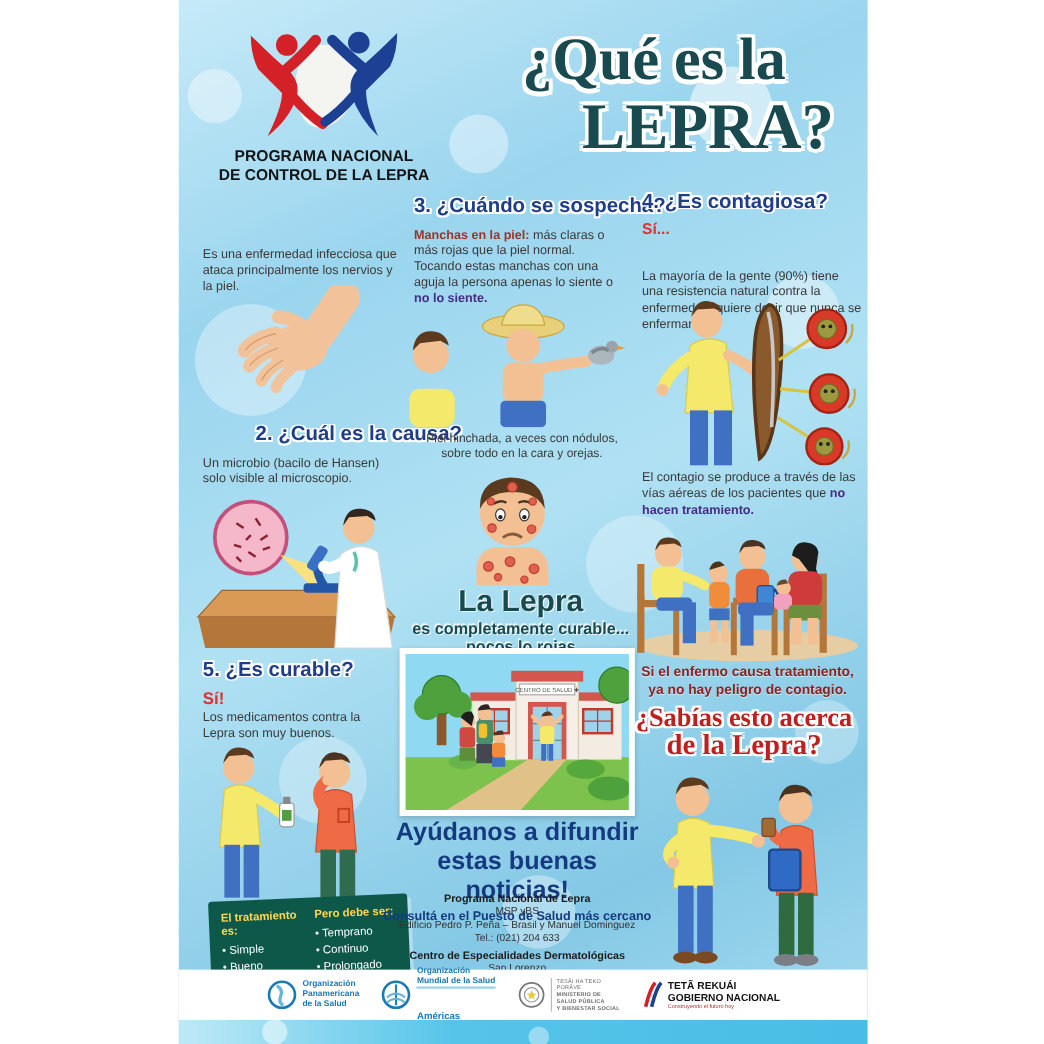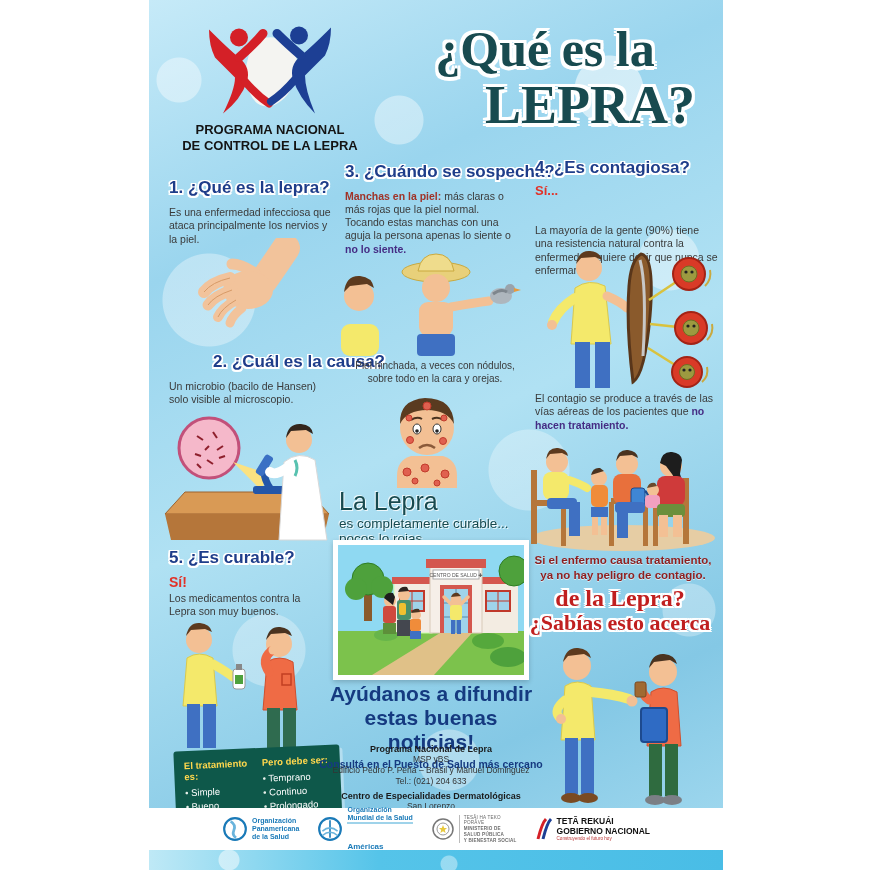--- a/index.html
+++ b/index.html
@@ -20,21 +20,21 @@
       linear-gradient(155deg,#c6eaf8 0%,#9ad5ee 25%,#b0e1f3 50%,#84c8e5 80%,#a5dbf0 100%);
   }
   .h{font-weight:bold;color:#1e3d8a;font-size:17px;
      text-shadow:-1.5px -1.5px 0 #fff,1.5px -1.5px 0 #fff,-1.5px 1.5px 0 #fff,1.5px 1.5px 0 #fff,-1.5px 0 0 #fff,1.5px 0 0 #fff,0 -1.5px 0 #fff,0 1.5px 0 #fff;}
   .body{font-size:10.5px;color:#3a3a3a;line-height:1.28;}
   .title{font-family:"Liberation Serif",serif;font-weight:bold;color:#184a4f;text-align:center;line-height:1.0;
      text-shadow:-3px -3px 0 #fff,3px -3px 0 #fff,-3px 3px 0 #fff,3px 3px 0 #fff,-3px 0 0 #fff,3px 0 0 #fff,0 -3px 0 #fff,0 3px 0 #fff,0 4px 0 #fff;}
   .maroon{color:#a03328;font-weight:bold;}
   .purple{color:#452c84;font-weight:bold;}
   .red{color:#e23127;font-weight:bold;}
-  .teal-banner{color:#184a4f;font-weight:normal;
+  .teal-banner{color:#184a4f;font-weight:bold;text-align:center;
      text-shadow:-1px -1px 0 rgba(255,255,255,.8),1px 1px 0 rgba(255,255,255,.8);}
   .navy{color:#153a80;font-weight:bold;}
   .darkred{color:#8e1f1f;font-weight:bold;text-shadow:0 1px 0 rgba(255,255,255,.6);}
   .sabias{font-family:"Liberation Serif",serif;font-weight:bold;color:#c01f1f;text-align:center;line-height:1.05;
      text-shadow:-2px -2px 0 #fff,2px -2px 0 #fff,-2px 2px 0 #fff,2px 2px 0 #fff,-2px 0 0 #fff,2px 0 0 #fff,0 -2px 0 #fff,0 2px 0 #fff;}
   .center{text-align:center;}
   .tbox{background:#0e584a;border-radius:3px;transform:rotate(-2.5deg);box-shadow:3px 3px 0 rgba(255,255,255,.35);
         display:flex;gap:10px;padding:9px 10px;box-sizing:border-box;}
   .tbox .col{flex:1;}
   .tbox .t{color:#ffd84d;font-weight:bold;font-size:9.5px;margin-bottom:4px;}
@@ -77,21 +77,20 @@
   <div class="abs pn" style="left:6px;top:122px;width:230px;">
     <div>PROGRAMA NACIONAL</div>
     <div>DE CONTROL DE LA LEPRA</div>
   </div>
 
   <div class="abs title" style="left:246px;top:24px;width:300px;">
     <div style="font-size:50px;">¿Qué es la</div>
     <div style="font-size:54px;margin-top:4px;text-align:right;">LEPRA?</div>
   </div>
 
-  <div class="abs h" style="left:20px;top:178px;">1. ¿Qué es la lepra?</div>
   <div class="abs body" style="left:20px;top:206px;width:168px;">Es una enfermedad infecciosa que ataca principalmente los nervios y la piel.</div>
 
   <svg class="abs" style="left:35px;top:238px;width:120px;height:95px;" viewBox="0 0 120 95">
     <g stroke="#f2c39b" stroke-linecap="round" fill="none">
       <path d="M102,10 Q90,28 80,42" stroke-width="28"></path>
       <path d="M72,36 Q58,26 48,26" stroke-width="11"></path>
     </g>
     <ellipse cx="64" cy="52" rx="25" ry="19" fill="#f2c39b"></ellipse>
     <g stroke="#f2c39b" stroke-linecap="round" fill="none">
       <path d="M46,40 Q28,44 20,54" stroke-width="12"></path>
@@ -391,22 +390,22 @@
     <rect x="134" y="85" width="9" height="22" fill="#f3c094"></rect>
       <rect x="148" y="85" width="9" height="22" fill="#f3c094"></rect>
   </svg>
 
   <div class="abs center" style="left:378px;top:553px;width:192px;">
     <div class="darkred" style="font-size:11.5px;line-height:1.3;">Si el enfermo causa tratamiento,</div>
     <div class="darkred" style="font-size:11.5px;line-height:1.3;">ya no hay peligro de contagio.</div>
   </div>
 
   <div class="abs" style="left:370px;top:586px;width:202px;">
+    <div class="sabias" style="font-size:22px;">¿Sabías esto acerca</div>
     <div class="sabias" style="font-size:24px;">de la Lepra?</div>
-    <div class="sabias" style="font-size:22px;">¿Sabías esto acerca</div>
   </div>
 
   <svg class="abs" style="left:380px;top:644px;width:190px;height:164px;" viewBox="0 0 190 164">
     <circle cx="48" cy="22" r="14" fill="#f3c094"></circle>
     <path d="M34,18 q3,-15 15,-14 q11,1 13,10 l-7,-4 -16,2 z" fill="#5d3a1e"></path>
     <path d="M32,96 L36,42 Q48,34 62,42 L66,96 Z" fill="#f4e96b" stroke="#d9c94e"></path>
     <path d="M62,48 Q84,50 100,55" stroke="#f4e96b" stroke-width="10" fill="none" stroke-linecap="round"></path>
     <circle cx="103" cy="57" r="5.5" fill="#f3c094"></circle>
     <path d="M36,56 Q24,66 30,73" stroke="#f4e96b" stroke-width="9" fill="none" stroke-linecap="round"></path>
     <circle cx="32" cy="75" r="5" fill="#f3c094"></circle>

